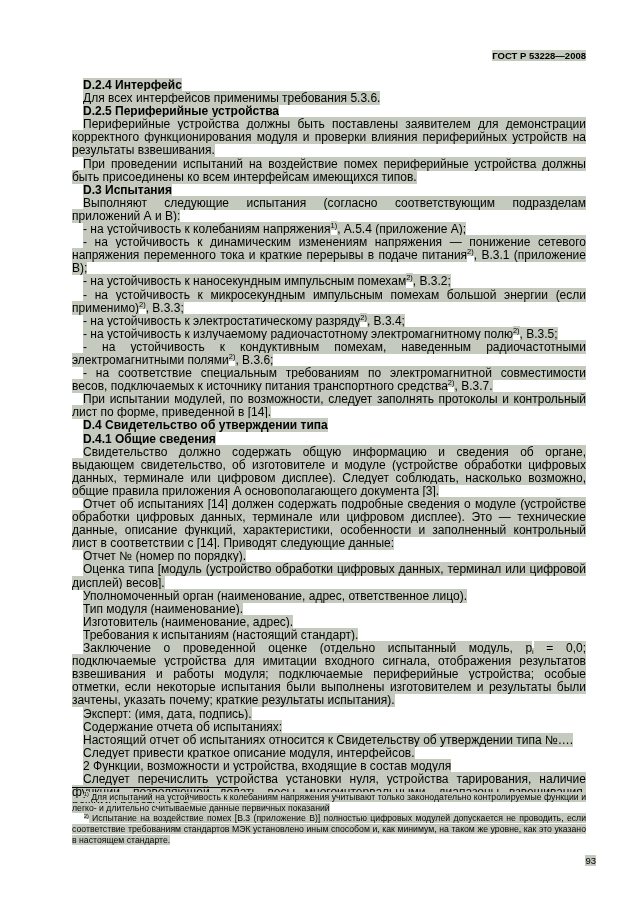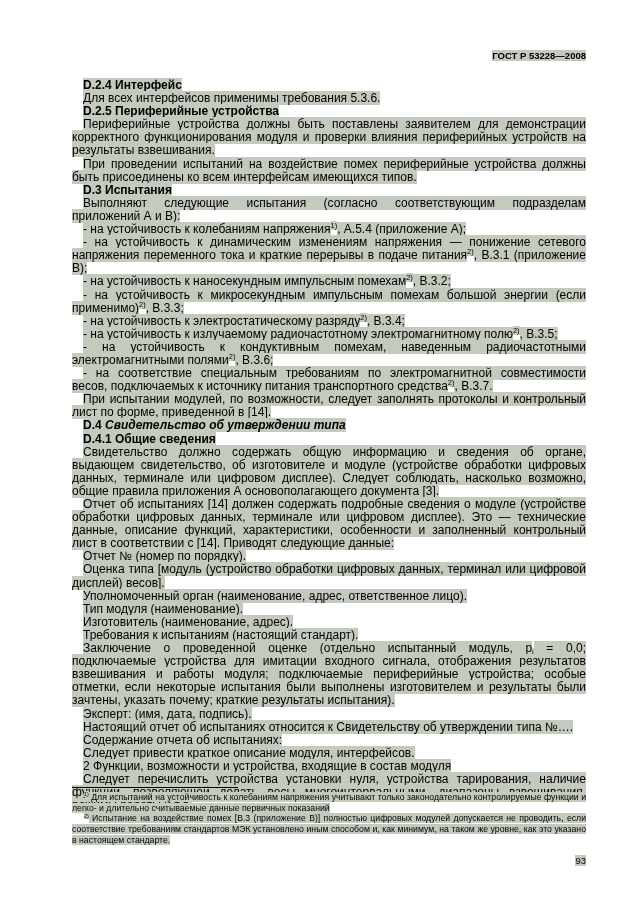--- a/index.html
+++ b/index.html
@@ -34,21 +34,21 @@
     line-height: 13.1px;
     text-align: justify;
   }
   .para {
     margin: 0;
     text-indent: 11px;
   }
   .hl { background: var(--hl, #c4cabe); }
   .b  { font-weight: bold; }
   .i  { }
-  .bi { font-weight: bold; font-style: italic; }
+  .bi { font-weight: bold; }
   .sup { vertical-align: super; font-size: 0.62em; line-height: 0; }
   .sub { vertical-align: sub;   font-size: 0.62em; line-height: 0; }
   .footnote-sep {
     position: absolute;
     top: 787px;
     left: 72px;
     width: 166px;
     height: 0;
     border-top: 1px solid #000000;
   }
@@ -58,21 +58,21 @@
     left: 72px;
     width: 514px;
     font-size: 8.7px;
     line-height: 10.7px;
     text-align: justify;
   }
   .footnotes .para { text-indent: 12px; }
   .page-number {
     position: absolute;
     top: 855px;
-    right: 44px;
+    right: 34px;
     font-size: 9.5px;
   }
 </style>
 </head>
 <body style="background: rgb(255, 255, 255); color: rgb(0, 0, 0);">
 
 <div class="page">
 
   <div class="header">
     <span class="hl">ГОСТ Р 53228—2008</span>
@@ -100,22 +100,22 @@
       <p class="para"><span class="hl i">Свидетельство</span><span class="hl"> должно содержать общую информацию и сведения об органе, выдающем </span><span class="hl i">свидетельство</span><span class="hl">, об изготовителе и модуле (устройстве обработки цифровых данных, терминале или цифровом дисплее). Следует соблюдать, насколько возможно, общие правила приложения А основополагающего документа [3].</span></p>
       <p class="para"><span class="hl">Отчет об испытаниях [14] должен содержать подробные сведения о модуле (устройстве обработки цифровых данных, терминале или цифровом дисплее). Это — технические данные, описание функций, характеристики, особенности и заполненный контрольный лист в соответствии с [14]. Приводят следующие данные:</span></p>
       <p class="para"><span class="hl">Отчет № (номер по порядку).</span></p>
       <p class="para"><span class="hl">Оценка типа  [модуль (устройство обработки цифровых данных, терминал  или цифровой дисплей) весов].</span></p>
       <p class="para"><span class="hl">Уполномоченный орган  (наименование, адрес, ответственное лицо).</span></p>
       <p class="para"><span class="hl">Тип модуля (наименование).</span></p>
       <p class="para"><span class="hl">Изготовитель (наименование, адрес).</span></p>
       <p class="para"><span class="hl">Требования к испытаниям (настоящий стандарт).</span></p>
       <p class="para"><span class="hl">Заключение о проведенной оценке (отдельно испытанный модуль, </span><span class="hl i">p</span><span class="hl sub">i</span><span class="hl"> = 0,0; подключаемые устройства для имитации входного сигнала, отображения результатов взвешивания и работы модуля; подключаемые периферийные устройства; особые отметки, если некоторые испытания были выполнены изготовителем и результаты были зачтены, указать почему; краткие результаты испытания).</span></p>
       <p class="para"><span class="hl">Эксперт:  (имя, дата, подпись).</span></p>
+      <p class="para"><span class="hl">Содержание отчета об испытаниях:</span></p>
       <p class="para"><span class="hl">Настоящий отчет об испытаниях относится к </span><span class="hl i">Свидетельству об утверждении типа</span><span class="hl"> №….</span></p>
-      <p class="para"><span class="hl">Содержание отчета об испытаниях:</span></p>
       <p class="para"><span class="hl">Следует привести краткое описание модуля, интерфейсов.</span></p>
       <p class="para"><span class="hl">2 Функции, возможности и устройства, входящие в состав модуля</span></p>
       <p class="para"><span class="hl">Следует перечислить устройства установки нуля, устройства тарирования, наличие функции, позволяющей делать весы многоинтервальными, диапазоны взвешивания, режимы работы и т.д.</span></p>
     </div>
 
   <div class="footnote-sep"></div>
 
   <div class="footnotes">
       <p class="para"><span class="hl sup">1)</span><span class="hl"> Для испытаний на устойчивость к колебаниям напряжения учитывают только законодательно контролируемые функции и легко- и длительно считываемые данные первичных показаний</span></p>
       <p class="para"><span class="hl sup">2)</span><span class="hl"> Испытание на воздействие помех [В.3 (приложение В)] полностью цифровых модулей допускается не проводить, если соответствие требованиям стандартов МЭК установлено иным способом и, как минимум, на таком же уровне, как это указано в настоящем стандарте.</span></p>

